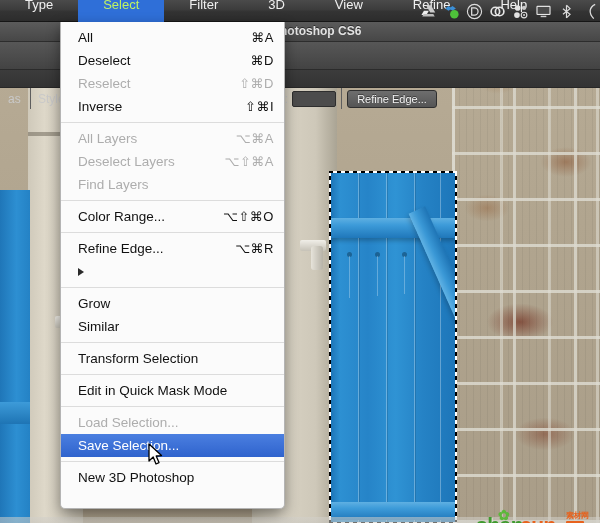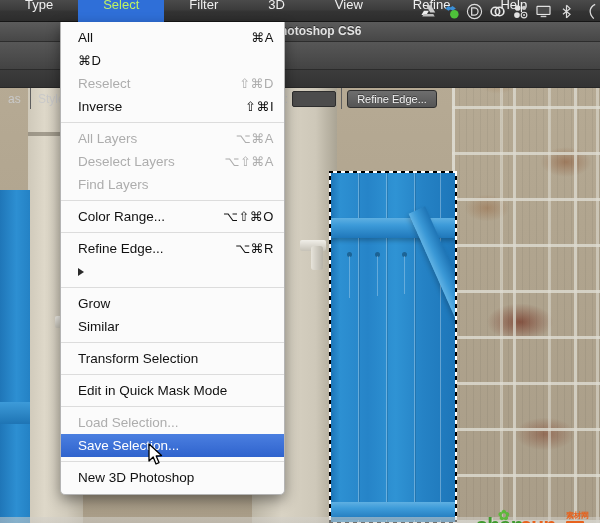--- a/index.html
+++ b/index.html
@@ -181,21 +181,21 @@
   }
 
   
   #menu{
     position:absolute; left:60px; top:22px; width:225px;
     background:#fbfbfb;
     border:1px solid #b4b4b4;
     border-top:none;
     border-radius:0 0 5px 5px;
     box-shadow:0 5px 14px rgba(0,0,0,.42);
-    padding:4px 0 5px 0;
+    padding:4px 0 19px 0;
     overflow:hidden;
   }
   .mi{
     height:23px; display:flex; align-items:center;
     padding:0 10px 0 17px; font-size:13.5px; color:#111;
     position:relative;
   }
   .mi .lbl{ flex:1; white-space:nowrap; }
   .mi .key{ font-size:13px; color:#111; letter-spacing:.5px; white-space:nowrap; }
   .mi.disabled .lbl, .mi.disabled .key{ color:#adadad; }
@@ -336,20 +336,21 @@
     </svg>
   </div>
 </div>
 
 <div id="menu">
     <div class="mi">
       <span class="lbl">All</span>
       <span class="key">⌘A</span>
     </div>
     <div class="mi">
+      <span class="lbl">Deselect</span>
       <span class="key">⌘D</span>
     </div>
     <div class="mi disabled">
       <span class="lbl">Reselect</span>
       <span class="key">⇧⌘D</span>
     </div>
     <div class="mi">
       <span class="lbl">Inverse</span>
       <span class="key">⇧⌘I</span>
     </div>

